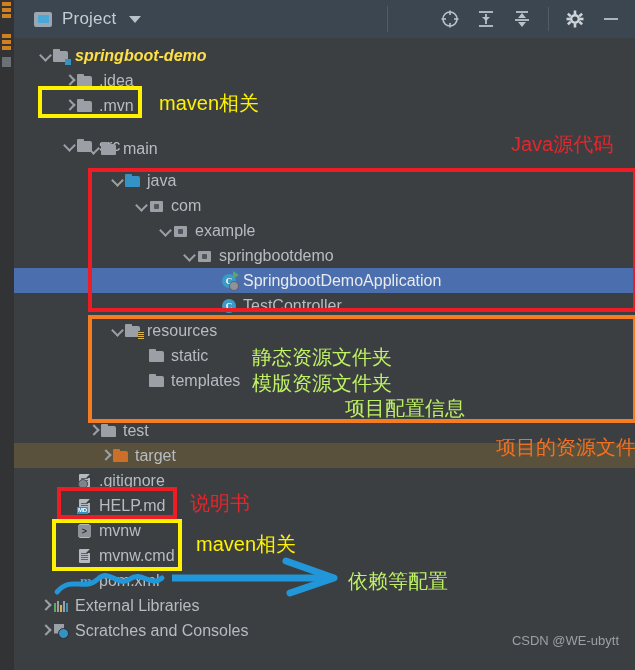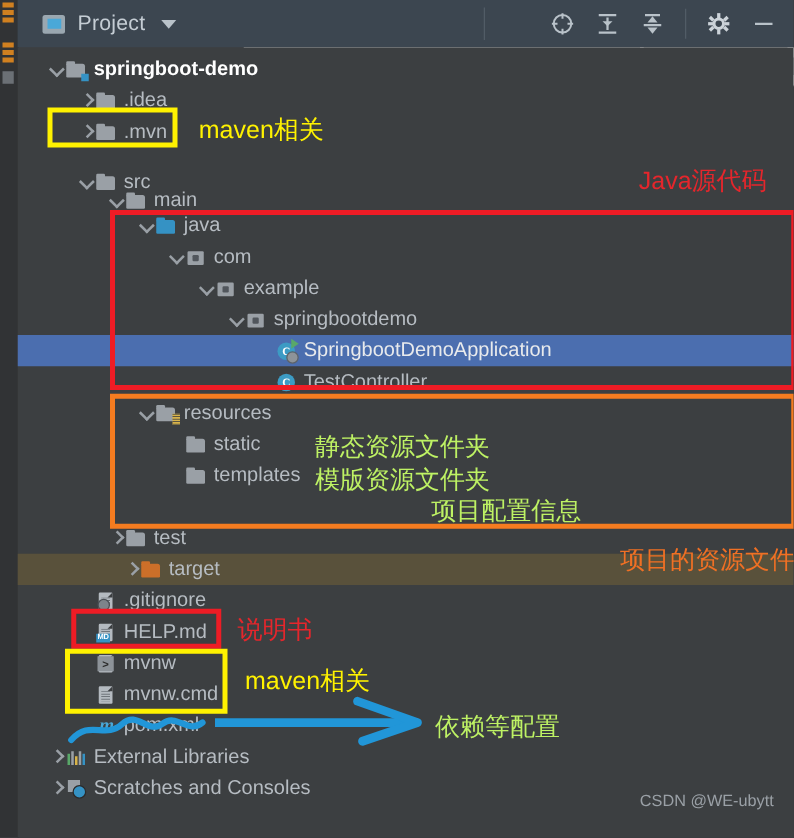--- a/index.html
+++ b/index.html
@@ -72,21 +72,21 @@
     width:6px;height:6px;border-right:2px solid #9aa0a6;border-bottom:2px solid #9aa0a6;
     transform:rotate(-45deg);
   }
   .arrow.d::before{
     content:"";position:absolute;left:1px;top:1px;
     width:7px;height:7px;border-right:2px solid #9aa0a6;border-bottom:2px solid #9aa0a6;
     transform:rotate(45deg);
   }
   .ico{width:18px;height:16px;flex:0 0 18px;margin-right:5px;position:relative;}
   .lbl{line-height:16px;}
-  .lbl.bold{font-weight:bold;color:#ffffff;}
+  .lbl.bold{font-weight:bold;color:#fde047;font-style:italic;}
 
   
   .fold{
     position:absolute;left:1px;top:3px;width:15px;height:11px;
     background:#9aa0a6;border-radius:1px 2px 1px 1px;
   }
   .fold::before{
     content:"";position:absolute;left:0;top:-2px;width:7px;height:3px;
     background:#9aa0a6;border-radius:1px 1px 0 0;
   }
@@ -326,21 +326,21 @@
         <span class="lbl">.mvn</span>
       </div>
       <div class="row" style="top: 80px; margin-top: 15px;">
         <span style="display: inline-block; flex: 0 0 50px;"></span>
         <span class="arrow d"></span>
         <span class="ico">
           <span class="fold"></span>
         </span>
         <span class="lbl">src</span>
       </div>
-      <div class="row" style="top: 98px; margin-top: 12px;">
+      <div class="row" style="top: 98px;">
         <span style="display: inline-block; flex: 0 0 74px;"></span>
         <span class="arrow d"></span>
         <span class="ico">
           <span class="fold"></span>
         </span>
         <span class="lbl">main</span>
       </div>
       <div class="row" style="top: 130px;">
         <span style="display: inline-block; flex: 0 0 98px;"></span>
         <span class="arrow d"></span>

